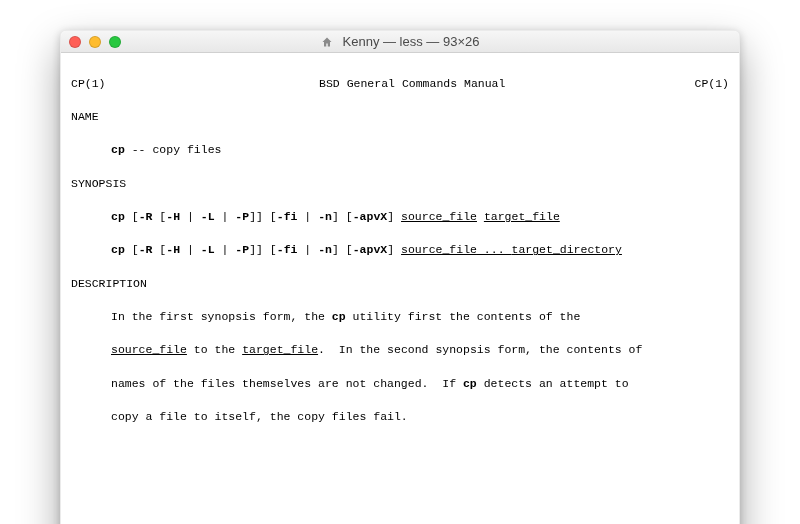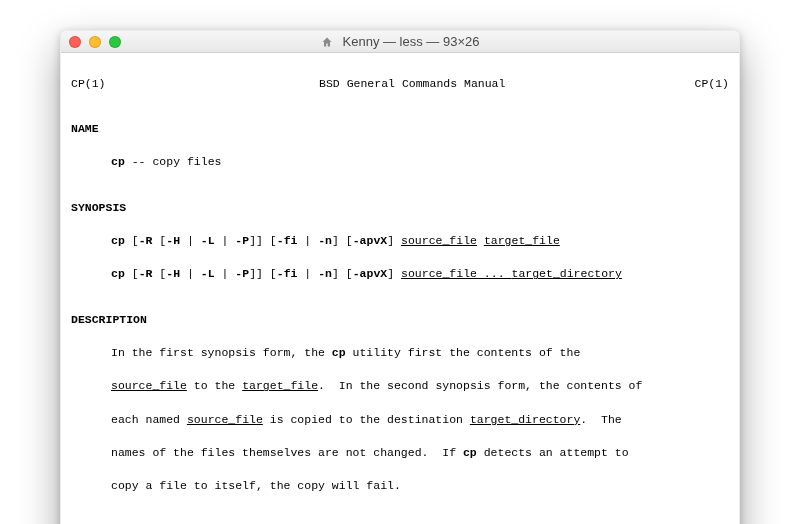--- a/index.html
+++ b/index.html
@@ -67,21 +67,21 @@
     background: #fff;
     min-height: 430px;
     overflow: hidden;
   }
   .hdr-row { display: flex; gap: 19px; }
   .hdr-left { width: 33%; }
   .hdr-center { width: 34%; text-align: right; }
   .hdr-right { width: 33%; text-align: right; }
   .b { font-weight: bold; }
   .u { text-decoration: underline; }
-  .section { font-weight: bold; margin-top: 12px; }
+  .section { font-weight: normal; margin-top: 0; }
   .ind1 { padding-left: 40px; }
   .syn-line { padding-left: 40px; }
 </style>
 </head>
 <body>
 
 <div class="window">
   <div class="titlebar">
     <div class="traffic">
       <div class="dot red"></div>
@@ -101,23 +101,22 @@
   <div class="term">
 <div class="hdr-row"><span class="hdr-left">CP(1)</span><span class="hdr-center">BSD General Commands Manual</span><span class="hdr-right">CP(1)</span></div>
 <div class="section">NAME</div>
 <div class="ind1"><span class="b">cp</span><span> -- </span><span>copy files</span></div>
 <div class="section">SYNOPSIS</div>
 <div class="syn-line"><span class="b">cp</span><span> [</span><span class="b">-R</span><span> [</span><span class="b">-H</span><span> | </span><span class="b">-L</span><span> | </span><span class="b">-P</span><span>]</span><span>] </span><span>[</span><span class="b">-fi</span><span> | </span><span class="b">-n</span><span>] </span><span>[</span><span class="b">-apvX</span><span>] </span><span class="u">source_file</span><span> </span><span class="u">target_file</span></div>
 <div class="syn-line"><span class="b">cp</span><span> [</span><span class="b">-R</span><span> [</span><span class="b">-H</span><span> | </span><span class="b">-L</span><span> | </span><span class="b">-P</span><span>]</span><span>] </span><span>[</span><span class="b">-fi</span><span> | </span><span class="b">-n</span><span>] </span><span>[</span><span class="b">-apvX</span><span>] </span><span class="u">source_file</span><span class="u"> ... </span><span class="u">target_directory</span></div>
 <div class="section">DESCRIPTION</div>
 <div class="ind1"><span>In the first synopsis form, the </span><span class="b">cp</span><span> utility first the contents of the</span></div>
 <div class="ind1"><span class="u">source_file</span><span> to the </span><span class="u">target_file</span><span>.  In the second synopsis form, the contents of</span></div>
-<div class="ind1"><span>each named </span><span class="u">source_file</span><span> is copied to the destination </span><span class="u">target_directory</span><span>.  The</span></div>
 <div class="ind1"><span>names of the files themselves are not changed.  If </span><span class="b">cp</span><span> detects an attempt to</span></div>
-<div class="ind1"><span>copy a file to itself, the copy will fail.</span></div>
+<div class="ind1"><span>copy a file to itself, the copy files fail.</span></div>
 <div style="height:11px"></div>
 
 
 
 
 
 
 
 
 

